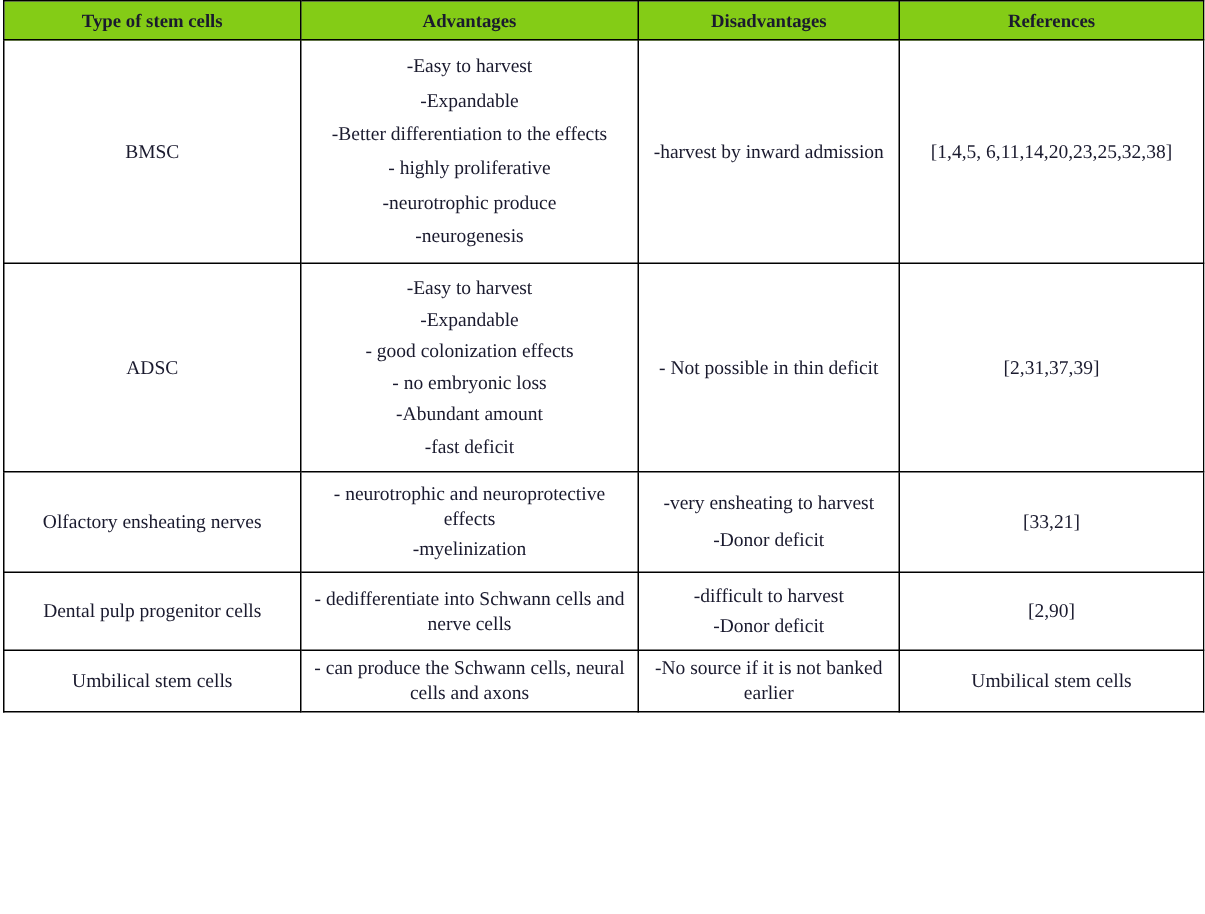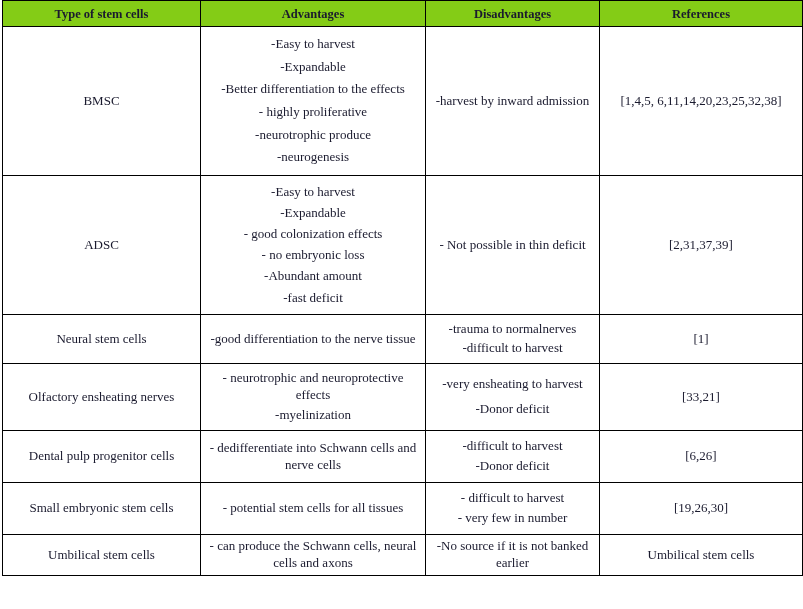--- a/index.html
+++ b/index.html
@@ -114,31 +114,20 @@
             <span data-name="cell-line">-Expandable</span>
             <span data-name="cell-line">- good colonization effects</span>
             <span data-name="cell-line">- no embryonic loss</span>
             <span data-name="cell-line">-Abundant amount</span>
             <span data-name="cell-line">-fast deficit</span>
           </div>
         </td>
         <td data-name="cell-disadvantages"><span class="wrap-lines" data-name="cell-text">- Not possible in thin deficit</span></td>
         <td data-name="cell-references"><span class="wrap-lines" data-name="cell-text">[2,31,37,39]</span></td>
       </tr>
-      <tr data-name="table-row" data-row="2">
-        <td data-name="cell-type"><span data-name="cell-text">Neural stem cells</span></td>
-        <td data-name="cell-advantages"><span class="wrap-lines" data-name="cell-text">-good differentiation to the nerve tissue</span></td>
-        <td data-name="cell-disadvantages" class="spaced">
-          <div class="stack" data-name="cell-line-stack">
-            <span data-name="cell-line">-trauma to normalnerves</span>
-            <span data-name="cell-line">-difficult to harvest</span>
-          </div>
-        </td>
-        <td data-name="cell-references"><span class="wrap-lines" data-name="cell-text">[1]</span></td>
-      </tr>
       <tr data-name="table-row" data-row="3">
         <td data-name="cell-type"><span data-name="cell-text">Olfactory ensheating nerves</span></td>
         <td data-name="cell-advantages" class="spaced">
           <div class="stack" data-name="cell-line-stack">
             <span data-name="cell-line">- neurotrophic and neuroprotective effects</span>
             <span data-name="cell-line">-myelinization</span>
           </div>
         </td>
         <td data-name="cell-disadvantages" class="spaced">
           <div class="stack" data-name="cell-line-stack">
@@ -150,32 +139,21 @@
       </tr>
       <tr data-name="table-row" data-row="4">
         <td data-name="cell-type"><span data-name="cell-text">Dental pulp progenitor cells</span></td>
         <td data-name="cell-advantages"><span class="wrap-lines" data-name="cell-text">- dedifferentiate into Schwann cells and nerve cells</span></td>
         <td data-name="cell-disadvantages" class="spaced">
           <div class="stack" data-name="cell-line-stack">
             <span data-name="cell-line">-difficult to harvest</span>
             <span data-name="cell-line">-Donor deficit</span>
           </div>
         </td>
-        <td data-name="cell-references"><span class="wrap-lines" data-name="cell-text">[6,26]</span></td>
-      </tr>
-      <tr data-name="table-row" data-row="5">
-        <td data-name="cell-type"><span data-name="cell-text">Small embryonic stem cells</span></td>
-        <td data-name="cell-advantages"><span class="wrap-lines" data-name="cell-text">- potential stem cells for all tissues</span></td>
-        <td data-name="cell-disadvantages" class="spaced">
-          <div class="stack" data-name="cell-line-stack">
-            <span data-name="cell-line">- difficult to harvest</span>
-            <span data-name="cell-line">- very few in number</span>
-          </div>
-        </td>
-        <td data-name="cell-references"><span class="wrap-lines" data-name="cell-text">[19,26,30]</span></td>
+        <td data-name="cell-references"><span class="wrap-lines" data-name="cell-text">[2,90]</span></td>
       </tr>
       <tr data-name="table-row" data-row="7">
         <td data-name="cell-type"><span data-name="cell-text">Umbilical stem cells</span></td>
         <td data-name="cell-advantages"><span class="wrap-lines" data-name="cell-text">- can produce the Schwann cells, neural cells and axons</span></td>
         <td data-name="cell-disadvantages"><span class="wrap-lines" data-name="cell-text">-No source if it is not banked earlier</span></td>
         <td data-name="cell-references"><span class="wrap-lines" data-name="cell-text">Umbilical stem cells</span></td>
       </tr>
     </tbody>
 </table>
 

